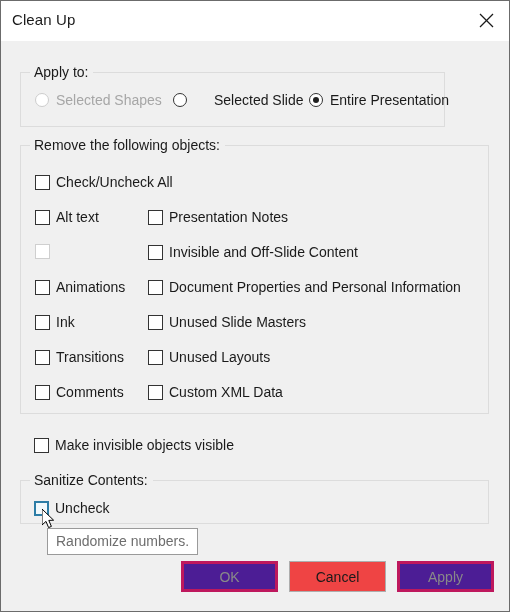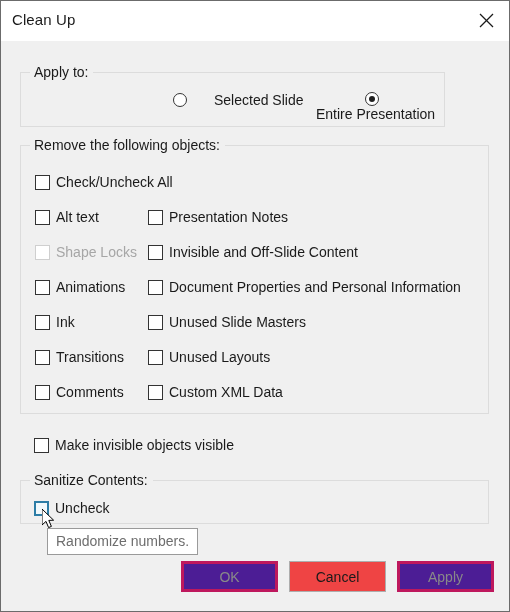--- a/index.html
+++ b/index.html
@@ -185,47 +185,50 @@
       <svg width="17" height="17" viewBox="0 0 17 17" aria-hidden="true">
         <line x1="2" y1="2" x2="15" y2="15" stroke="#1a1a1a" stroke-width="1.2"></line>
         <line x1="15" y1="2" x2="2" y2="15" stroke="#1a1a1a" stroke-width="1.2"></line>
       </svg>
     </div>
   </div>
 
   <div class="groupbox" style="left:19px; top:71px; width:425px; height:55px;">
     <div class="group-legend">Apply to:</div>
 
+    <div class="radio-row" style="left:14px; top:19px;">
+      <span class="radio-mark disabled"></span>
+      <span class="radio-label disabled">Selected Shapes</span>
+    </div>
 
     <div class="radio-row" style="left:152px; top:19px;gap:20px;">
       <span class="radio-mark"></span>
       <span class="radio-label">Selected Slide</span>
     </div>
 
-    <div class="radio-row" style="left:288px; top:19px;flex-direction:column;">
+    <div class="radio-row" style="left:288px; top:19px;">
       <span class="radio-mark checked"></span>
       <span class="radio-label">Entire Presentation</span>
     </div>
   </div>
 
   <div class="groupbox" style="left:19px; top:144px; width:469px; height:269px;">
     <div class="group-legend">Remove the following objects:</div>
 
     <div class="check-row" style="left:14px; top:28px;">
       <span class="check-mark"></span>
       <span class="check-label">Check/Uncheck All</span>
     </div>
 
     <div class="check-row" style="left:14px; top:63px;">
       <span class="check-mark"></span>
       <span class="check-label">Alt text</span>
     </div>
     <div class="check-row" style="left:14px; top:98px;">
       <span class="check-mark disabled"></span>
-      <span class="check-label disabled">Shape Locks</span>
     </div>
     <div class="check-row" style="left:14px; top:133px;">
       <span class="check-mark"></span>
       <span class="check-label">Animations</span>
     </div>
     <div class="check-row" style="left:14px; top:168px;">
       <span class="check-mark"></span>
       <span class="check-label">Ink</span>
     </div>
     <div class="check-row" style="left:14px; top:203px;">

